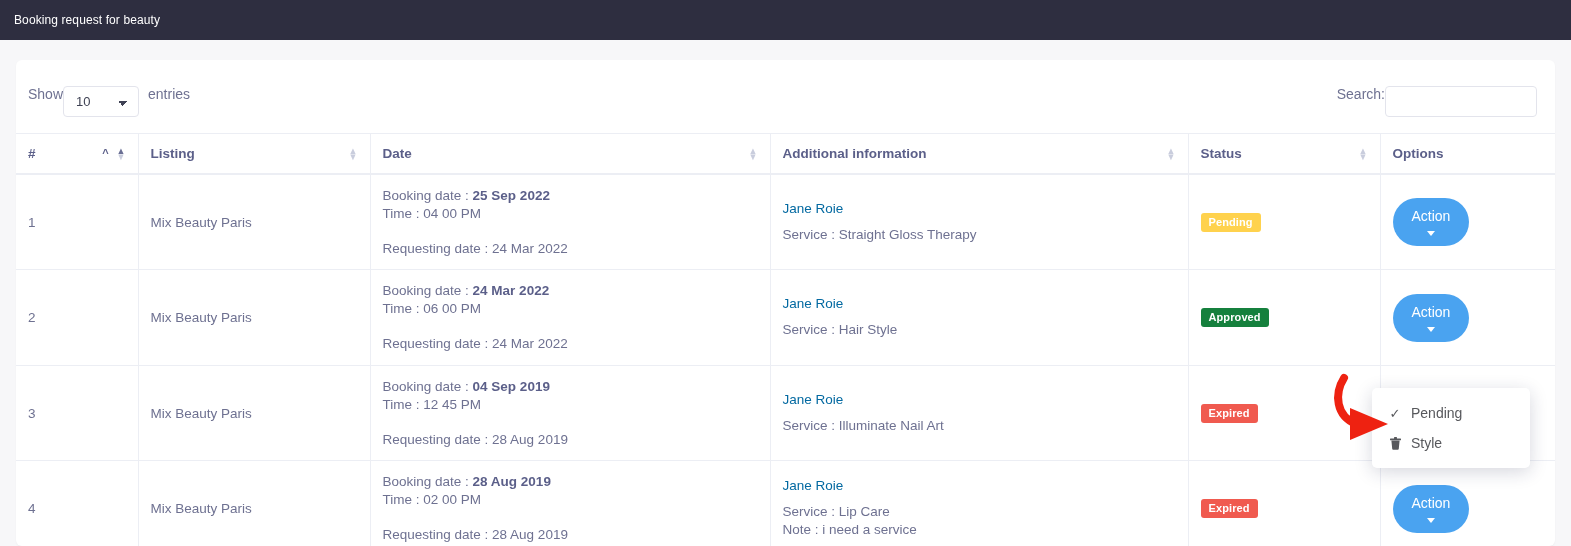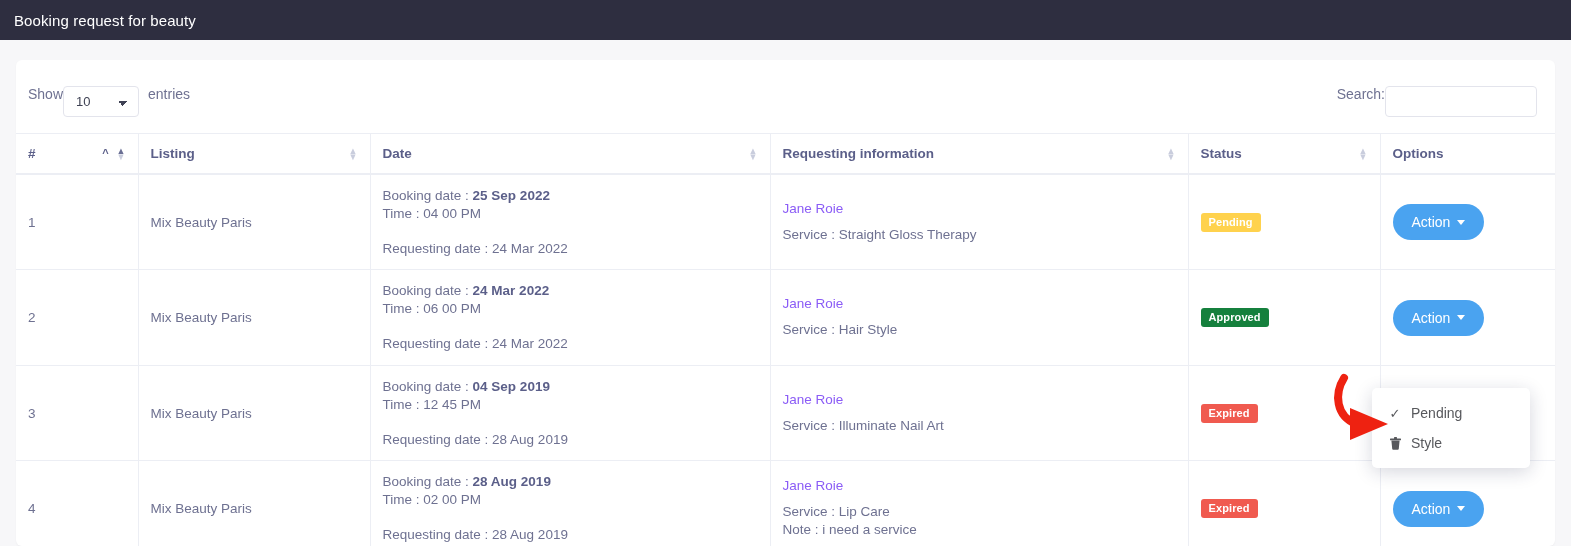--- a/index.html
+++ b/index.html
@@ -15,21 +15,21 @@
   
   .topbar {
     height: 40px;
     background: #2e2e40;
     display: flex;
     align-items: center;
     padding-left: 14px;
   }
   .topbar-title {
     color: #ffffff;
-    font-size: 15px;
+    font-size: 12px;
     font-weight: 500;
     letter-spacing: .1px;
   }
 
   
   .page {
     padding: 20px 16px 0 16px;
     height: 506px;
   }
   .card {
@@ -153,21 +153,21 @@
   .col-num   { width: 122px; }
   .col-list  { width: 232px; }
   .col-date  { width: 400px; }
   .col-info  { width: 418px; }
   .col-stat  { width: 192px; }
   .col-opt   { width: 207px; }
 
   .line { line-height: 1.32; }
   .line.b strong { color: #5b5f89; font-weight: bold; }
   .spacer { height: 17px; }
-  .name-dark { color: #8b5cf6; margin-bottom: 10px; }
+  .name-dark { color: #0369a1; margin-bottom: 10px; }
 
   
   .badge {
     display: inline-block;
     color: #ffffff;
     font-size: 11px;
     font-weight: bold;
     border-radius: 3px;
     padding: 3px 8px 4px 8px;
     letter-spacing: .1px;
@@ -183,20 +183,21 @@
     gap: 7px;
     background: #4aa3f0;
     color: #ffffff;
     border: none;
     border-radius: 40px;
     font-family: "Liberation Sans", sans-serif;
     font-size: 14px;
     padding: 10px 19px;
     cursor: pointer;
     position: relative;
+    flex-direction: column;
   }
   .btn-action .cv {
     width: 0; height: 0;
     border-left: 4.5px solid transparent;
     border-right: 4.5px solid transparent;
     border-top: 5px solid #ffffff;
     display: inline-block;
   }
 
   
@@ -305,21 +306,21 @@
             <div class="th-inner">
               <span>Date</span>
               <span class="sort-icon">
                 <span class="up">▲</span>
                   <span class="dn">▼</span>
               </span>
             </div>
           </th>
           <th>
             <div class="th-inner">
-              <span>Requesting information</span>
+              <span>Additional information</span>
               <span class="sort-icon">
                 <span class="up">▲</span>
                   <span class="dn">▼</span>
               </span>
             </div>
           </th>
           <th>
             <div class="th-inner">
               <span>Status</span>
               <span class="sort-icon">

